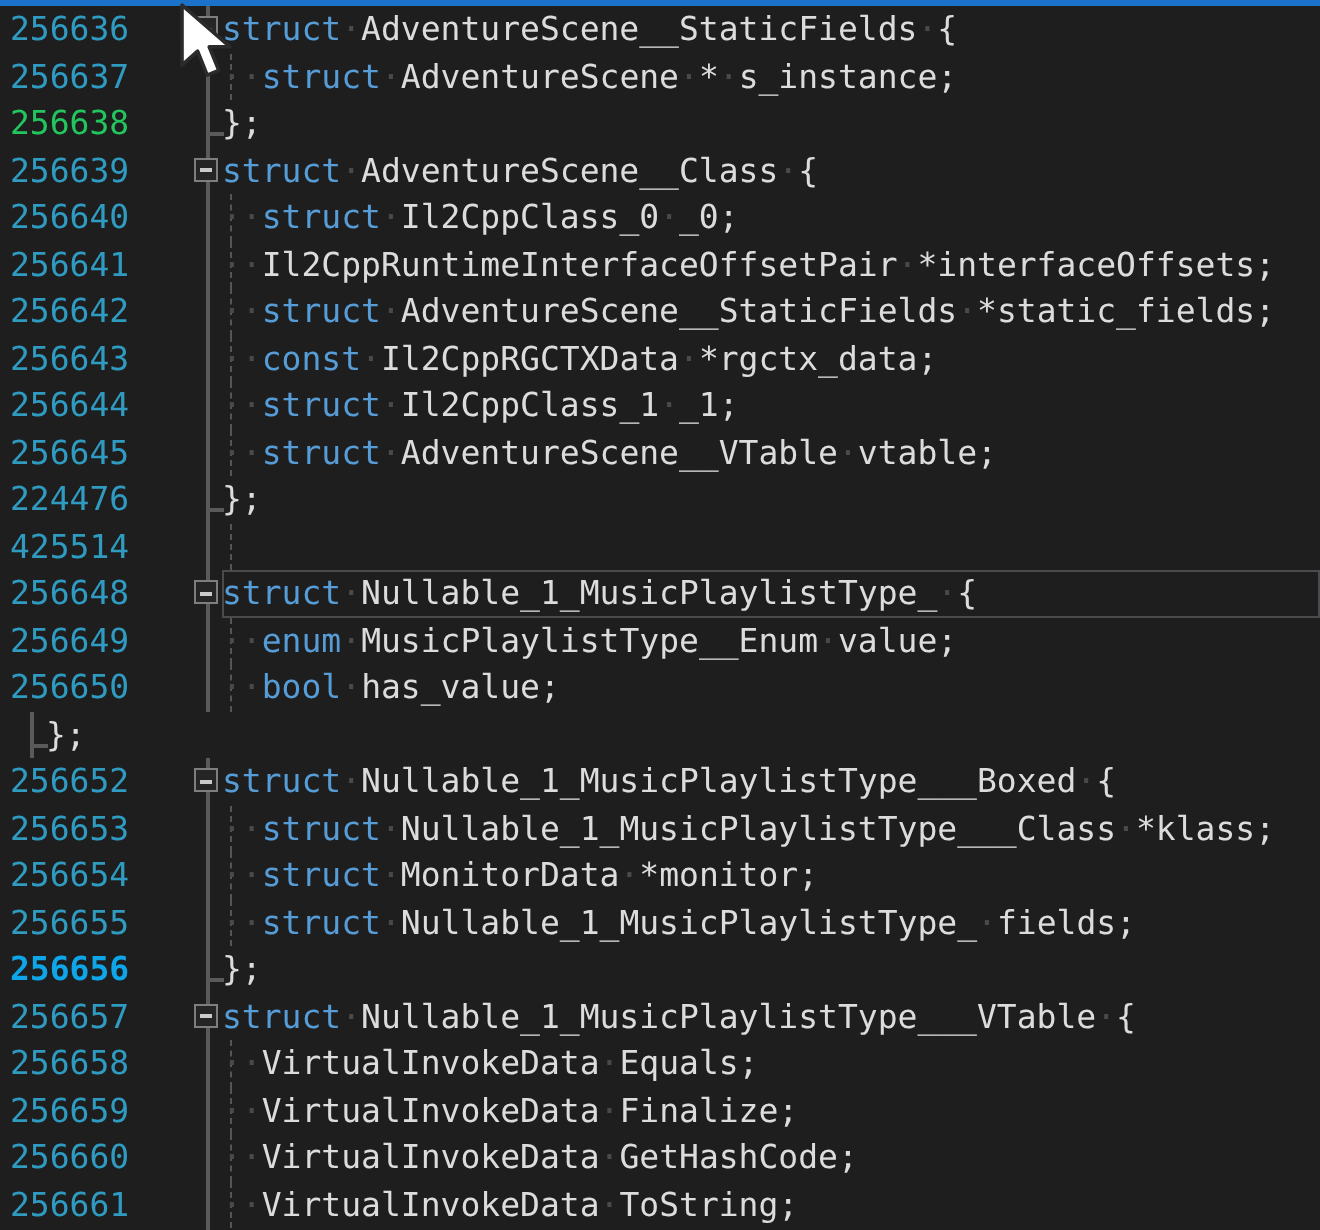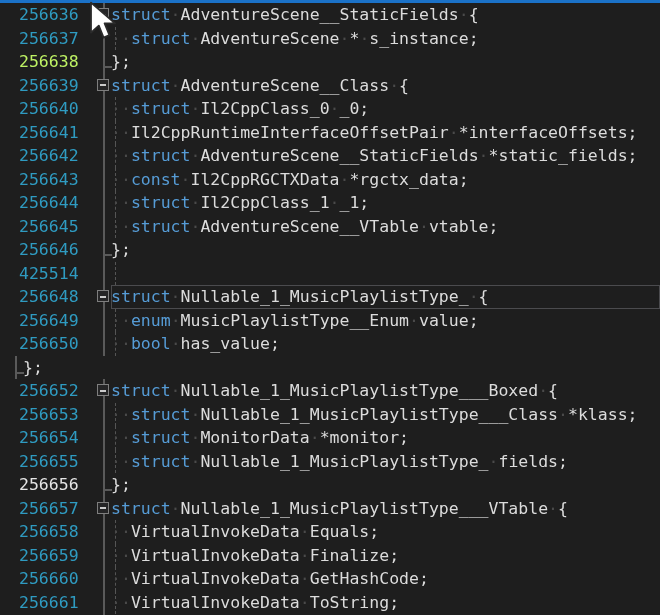--- a/index.html
+++ b/index.html
@@ -13,21 +13,21 @@
   .editor{position:relative;}
   .row{
     display:flex;
     height:23.5px;line-height:23.5px;
     font-size:16.5px;
     position:relative;
     white-space:pre;
   }
   .gutter{
     flex:0 0 88px;
-    padding-left:19px;
+    padding-left:5px;
     box-sizing:border-box;
     user-select:none;
   }
   .margin{
     flex:0 0 23px;
     position:relative;
   }
   .vline{
     position:absolute;left:15px;top:0;bottom:0;width:2px;
   }
@@ -66,39 +66,39 @@
     pointer-events:none;
   }
 </style>
 </head>
 <body>
 
 <div class="topbar" style="background: rgb(27, 114, 200);"></div>
 <div class="editor" id="editor">
     <div class="row"><div class="gutter" style="color: rgb(47, 155, 193);">256636</div><div class="margin"><div class="vline" style="background: rgb(90, 90, 90);"></div><div class="fold-box"><div class="minus"></div></div></div><div class="code"><span class="tok" style="color: rgb(86, 156, 214);">struct</span><span class="tok" style="color: rgb(74, 74, 74);">·</span><span class="tok" style="color: rgb(220, 220, 220);">AdventureScene__StaticFields</span><span class="tok" style="color: rgb(74, 74, 74);">·</span><span class="tok" style="color: rgb(220, 220, 220);">{</span></div></div>
     <div class="row"><div class="gutter" style="color: rgb(47, 155, 193);">256637</div><div class="margin"><div class="vline" style="background: rgb(90, 90, 90);"></div></div><div class="code"><div class="indent-guide"></div><span class="tok" style="color: rgb(74, 74, 74);">··</span><span class="tok" style="color: rgb(86, 156, 214);">struct</span><span class="tok" style="color: rgb(74, 74, 74);">·</span><span class="tok" style="color: rgb(220, 220, 220);">AdventureScene</span><span class="tok" style="color: rgb(74, 74, 74);">·</span><span class="tok" style="color: rgb(220, 220, 220);">*</span><span class="tok" style="color: rgb(74, 74, 74);">·</span><span class="tok" style="color: rgb(220, 220, 220);">s_instance;</span></div></div>
-    <div class="row"><div class="gutter" style="color: #bef264;">256638</div><div class="margin"><div class="vline" style="background: rgb(90, 90, 90);"></div><div class="fold-tick" style="background: rgb(90, 90, 90);"></div></div><div class="code"><span class="tok" style="color: rgb(220, 220, 220);">};</span></div></div>
+    <div class="row"><div class="gutter" style="color: #22c55e;">256638</div><div class="margin"><div class="vline" style="background: rgb(90, 90, 90);"></div><div class="fold-tick" style="background: rgb(90, 90, 90);"></div></div><div class="code"><span class="tok" style="color: rgb(220, 220, 220);">};</span></div></div>
     <div class="row"><div class="gutter" style="color: rgb(47, 155, 193);">256639</div><div class="margin"><div class="vline" style="background: rgb(90, 90, 90);"></div><div class="fold-box"><div class="minus"></div></div></div><div class="code"><span class="tok" style="color: rgb(86, 156, 214);">struct</span><span class="tok" style="color: rgb(74, 74, 74);">·</span><span class="tok" style="color: rgb(220, 220, 220);">AdventureScene__Class</span><span class="tok" style="color: rgb(74, 74, 74);">·</span><span class="tok" style="color: rgb(220, 220, 220);">{</span></div></div>
     <div class="row"><div class="gutter" style="color: rgb(47, 155, 193);">256640</div><div class="margin"><div class="vline" style="background: rgb(90, 90, 90);"></div></div><div class="code"><div class="indent-guide"></div><span class="tok" style="color: rgb(74, 74, 74);">··</span><span class="tok" style="color: rgb(86, 156, 214);">struct</span><span class="tok" style="color: rgb(74, 74, 74);">·</span><span class="tok" style="color: rgb(220, 220, 220);">Il2CppClass_0</span><span class="tok" style="color: rgb(74, 74, 74);">·</span><span class="tok" style="color: rgb(220, 220, 220);">_0;</span></div></div>
     <div class="row"><div class="gutter" style="color: rgb(47, 155, 193);">256641</div><div class="margin"><div class="vline" style="background: rgb(90, 90, 90);"></div></div><div class="code"><div class="indent-guide"></div><span class="tok" style="color: rgb(74, 74, 74);">··</span><span class="tok" style="color: rgb(220, 220, 220);">Il2CppRuntimeInterfaceOffsetPair</span><span class="tok" style="color: rgb(74, 74, 74);">·</span><span class="tok" style="color: rgb(220, 220, 220);">*interfaceOffsets;</span></div></div>
     <div class="row"><div class="gutter" style="color: rgb(47, 155, 193);">256642</div><div class="margin"><div class="vline" style="background: rgb(90, 90, 90);"></div></div><div class="code"><div class="indent-guide"></div><span class="tok" style="color: rgb(74, 74, 74);">··</span><span class="tok" style="color: rgb(86, 156, 214);">struct</span><span class="tok" style="color: rgb(74, 74, 74);">·</span><span class="tok" style="color: rgb(220, 220, 220);">AdventureScene__StaticFields</span><span class="tok" style="color: rgb(74, 74, 74);">·</span><span class="tok" style="color: rgb(220, 220, 220);">*static_fields;</span></div></div>
     <div class="row"><div class="gutter" style="color: rgb(47, 155, 193);">256643</div><div class="margin"><div class="vline" style="background: rgb(90, 90, 90);"></div></div><div class="code"><div class="indent-guide"></div><span class="tok" style="color: rgb(74, 74, 74);">··</span><span class="tok" style="color: rgb(86, 156, 214);">const</span><span class="tok" style="color: rgb(74, 74, 74);">·</span><span class="tok" style="color: rgb(220, 220, 220);">Il2CppRGCTXData</span><span class="tok" style="color: rgb(74, 74, 74);">·</span><span class="tok" style="color: rgb(220, 220, 220);">*rgctx_data;</span></div></div>
     <div class="row"><div class="gutter" style="color: rgb(47, 155, 193);">256644</div><div class="margin"><div class="vline" style="background: rgb(90, 90, 90);"></div></div><div class="code"><div class="indent-guide"></div><span class="tok" style="color: rgb(74, 74, 74);">··</span><span class="tok" style="color: rgb(86, 156, 214);">struct</span><span class="tok" style="color: rgb(74, 74, 74);">·</span><span class="tok" style="color: rgb(220, 220, 220);">Il2CppClass_1</span><span class="tok" style="color: rgb(74, 74, 74);">·</span><span class="tok" style="color: rgb(220, 220, 220);">_1;</span></div></div>
     <div class="row"><div class="gutter" style="color: rgb(47, 155, 193);">256645</div><div class="margin"><div class="vline" style="background: rgb(90, 90, 90);"></div></div><div class="code"><div class="indent-guide"></div><span class="tok" style="color: rgb(74, 74, 74);">··</span><span class="tok" style="color: rgb(86, 156, 214);">struct</span><span class="tok" style="color: rgb(74, 74, 74);">·</span><span class="tok" style="color: rgb(220, 220, 220);">AdventureScene__VTable</span><span class="tok" style="color: rgb(74, 74, 74);">·</span><span class="tok" style="color: rgb(220, 220, 220);">vtable;</span></div></div>
-    <div class="row"><div class="gutter" style="color: rgb(47, 155, 193);">256646</div><div class="margin"><div class="vline" style="background: rgb(90, 90, 90);"></div><div class="fold-tick" style="background: rgb(90, 90, 90);"></div></div><div class="code"><span class="tok" style="color: rgb(220, 220, 220);">};</span></div></div>
+    <div class="row"><div class="gutter" style="color: rgb(47, 155, 193);">224476</div><div class="margin"><div class="vline" style="background: rgb(90, 90, 90);"></div><div class="fold-tick" style="background: rgb(90, 90, 90);"></div></div><div class="code"><span class="tok" style="color: rgb(220, 220, 220);">};</span></div></div>
     <div class="row"><div class="gutter" style="color: rgb(47, 155, 193);">425514</div><div class="margin"><div class="vline" style="background: rgb(90, 90, 90);"></div></div><div class="code"><div class="indent-guide"></div></div></div>
     <div class="row"><div class="gutter" style="color: rgb(47, 155, 193);">256648</div><div class="margin"><div class="vline" style="background: rgb(90, 90, 90);"></div><div class="fold-box"><div class="minus"></div></div></div><div class="code"><span class="tok" style="color: rgb(86, 156, 214);">struct</span><span class="tok" style="color: rgb(74, 74, 74);">·</span><span class="tok" style="color: rgb(220, 220, 220);">Nullable_1_MusicPlaylistType_</span><span class="tok" style="color: rgb(74, 74, 74);">·</span><span class="tok" style="color: rgb(220, 220, 220);">{</span><div class="cur-border"></div></div></div>
     <div class="row"><div class="gutter" style="color: rgb(47, 155, 193);">256649</div><div class="margin"><div class="vline" style="background: rgb(90, 90, 90);"></div></div><div class="code"><div class="indent-guide"></div><span class="tok" style="color: rgb(74, 74, 74);">··</span><span class="tok" style="color: rgb(86, 156, 214);">enum</span><span class="tok" style="color: rgb(74, 74, 74);">·</span><span class="tok" style="color: rgb(220, 220, 220);">MusicPlaylistType__Enum</span><span class="tok" style="color: rgb(74, 74, 74);">·</span><span class="tok" style="color: rgb(220, 220, 220);">value;</span></div></div>
     <div class="row"><div class="gutter" style="color: rgb(47, 155, 193);">256650</div><div class="margin"><div class="vline" style="background: rgb(90, 90, 90);"></div></div><div class="code"><div class="indent-guide"></div><span class="tok" style="color: rgb(74, 74, 74);">··</span><span class="tok" style="color: rgb(86, 156, 214);">bool</span><span class="tok" style="color: rgb(74, 74, 74);">·</span><span class="tok" style="color: rgb(220, 220, 220);">has_value;</span></div></div>
     <div class="row"><div class="margin"><div class="vline" style="background: rgb(90, 90, 90);"></div><div class="fold-tick" style="background: rgb(90, 90, 90);"></div></div><div class="code"><span class="tok" style="color: rgb(220, 220, 220);">};</span></div></div>
     <div class="row"><div class="gutter" style="color: rgb(47, 155, 193);">256652</div><div class="margin"><div class="vline" style="background: rgb(90, 90, 90);"></div><div class="fold-box"><div class="minus"></div></div></div><div class="code"><span class="tok" style="color: rgb(86, 156, 214);">struct</span><span class="tok" style="color: rgb(74, 74, 74);">·</span><span class="tok" style="color: rgb(220, 220, 220);">Nullable_1_MusicPlaylistType___Boxed</span><span class="tok" style="color: rgb(74, 74, 74);">·</span><span class="tok" style="color: rgb(220, 220, 220);">{</span></div></div>
     <div class="row"><div class="gutter" style="color: rgb(47, 155, 193);">256653</div><div class="margin"><div class="vline" style="background: rgb(90, 90, 90);"></div></div><div class="code"><div class="indent-guide"></div><span class="tok" style="color: rgb(74, 74, 74);">··</span><span class="tok" style="color: rgb(86, 156, 214);">struct</span><span class="tok" style="color: rgb(74, 74, 74);">·</span><span class="tok" style="color: rgb(220, 220, 220);">Nullable_1_MusicPlaylistType___Class</span><span class="tok" style="color: rgb(74, 74, 74);">·</span><span class="tok" style="color: rgb(220, 220, 220);">*klass;</span></div></div>
     <div class="row"><div class="gutter" style="color: rgb(47, 155, 193);">256654</div><div class="margin"><div class="vline" style="background: rgb(90, 90, 90);"></div></div><div class="code"><div class="indent-guide"></div><span class="tok" style="color: rgb(74, 74, 74);">··</span><span class="tok" style="color: rgb(86, 156, 214);">struct</span><span class="tok" style="color: rgb(74, 74, 74);">·</span><span class="tok" style="color: rgb(220, 220, 220);">MonitorData</span><span class="tok" style="color: rgb(74, 74, 74);">·</span><span class="tok" style="color: rgb(220, 220, 220);">*monitor;</span></div></div>
     <div class="row"><div class="gutter" style="color: rgb(47, 155, 193);">256655</div><div class="margin"><div class="vline" style="background: rgb(90, 90, 90);"></div></div><div class="code"><div class="indent-guide"></div><span class="tok" style="color: rgb(74, 74, 74);">··</span><span class="tok" style="color: rgb(86, 156, 214);">struct</span><span class="tok" style="color: rgb(74, 74, 74);">·</span><span class="tok" style="color: rgb(220, 220, 220);">Nullable_1_MusicPlaylistType_</span><span class="tok" style="color: rgb(74, 74, 74);">·</span><span class="tok" style="color: rgb(220, 220, 220);">fields;</span></div></div>
-    <div class="row"><div class="gutter" style="color: #e5e5e5;">256656</div><div class="margin"><div class="vline" style="background: rgb(90, 90, 90);"></div><div class="fold-tick" style="background: rgb(90, 90, 90);"></div></div><div class="code"><span class="tok" style="color: rgb(220, 220, 220);">};</span></div></div>
+    <div class="row"><div class="gutter" style="color: #0ea5e9; font-weight: bold;">256656</div><div class="margin"><div class="vline" style="background: rgb(90, 90, 90);"></div><div class="fold-tick" style="background: rgb(90, 90, 90);"></div></div><div class="code"><span class="tok" style="color: rgb(220, 220, 220);">};</span></div></div>
     <div class="row"><div class="gutter" style="color: rgb(47, 155, 193);">256657</div><div class="margin"><div class="vline" style="background: rgb(90, 90, 90);"></div><div class="fold-box"><div class="minus"></div></div></div><div class="code"><span class="tok" style="color: rgb(86, 156, 214);">struct</span><span class="tok" style="color: rgb(74, 74, 74);">·</span><span class="tok" style="color: rgb(220, 220, 220);">Nullable_1_MusicPlaylistType___VTable</span><span class="tok" style="color: rgb(74, 74, 74);">·</span><span class="tok" style="color: rgb(220, 220, 220);">{</span></div></div>
     <div class="row"><div class="gutter" style="color: rgb(47, 155, 193);">256658</div><div class="margin"><div class="vline" style="background: rgb(90, 90, 90);"></div></div><div class="code"><div class="indent-guide"></div><span class="tok" style="color: rgb(74, 74, 74);">··</span><span class="tok" style="color: rgb(220, 220, 220);">VirtualInvokeData</span><span class="tok" style="color: rgb(74, 74, 74);">·</span><span class="tok" style="color: rgb(220, 220, 220);">Equals;</span></div></div>
     <div class="row"><div class="gutter" style="color: rgb(47, 155, 193);">256659</div><div class="margin"><div class="vline" style="background: rgb(90, 90, 90);"></div></div><div class="code"><div class="indent-guide"></div><span class="tok" style="color: rgb(74, 74, 74);">··</span><span class="tok" style="color: rgb(220, 220, 220);">VirtualInvokeData</span><span class="tok" style="color: rgb(74, 74, 74);">·</span><span class="tok" style="color: rgb(220, 220, 220);">Finalize;</span></div></div>
     <div class="row"><div class="gutter" style="color: rgb(47, 155, 193);">256660</div><div class="margin"><div class="vline" style="background: rgb(90, 90, 90);"></div></div><div class="code"><div class="indent-guide"></div><span class="tok" style="color: rgb(74, 74, 74);">··</span><span class="tok" style="color: rgb(220, 220, 220);">VirtualInvokeData</span><span class="tok" style="color: rgb(74, 74, 74);">·</span><span class="tok" style="color: rgb(220, 220, 220);">GetHashCode;</span></div></div>
     <div class="row"><div class="gutter" style="color: rgb(47, 155, 193);">256661</div><div class="margin"><div class="vline" style="background: rgb(90, 90, 90);"></div></div><div class="code"><div class="indent-guide"></div><span class="tok" style="color: rgb(74, 74, 74);">··</span><span class="tok" style="color: rgb(220, 220, 220);">VirtualInvokeData</span><span class="tok" style="color: rgb(74, 74, 74);">·</span><span class="tok" style="color: rgb(220, 220, 220);">ToString;</span></div></div>
     <div class="row"><div class="gutter" style="color: rgb(47, 155, 193);">256662</div><div class="margin"><div class="vline" style="background: rgb(90, 90, 90);"></div></div><div class="code"></div></div>
   </div>
 
 <svg class="mouse-cursor" width="27" height="40" viewBox="0 0 13.5 20">
   <path d="M1 0.8 L1 15.8 L4.9 12.3 L7.3 18.3 L10.2 17.1 L7.8 11.2 L13 11.2 Z" fill="#FFFFFF" stroke="#2B2B2B" stroke-width="0.9" stroke-linejoin="round"></path>

